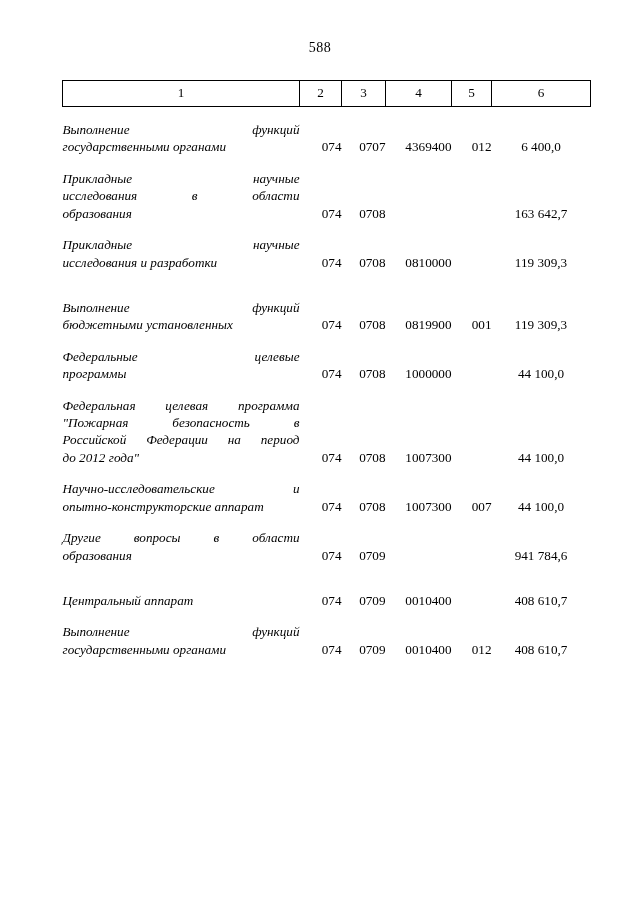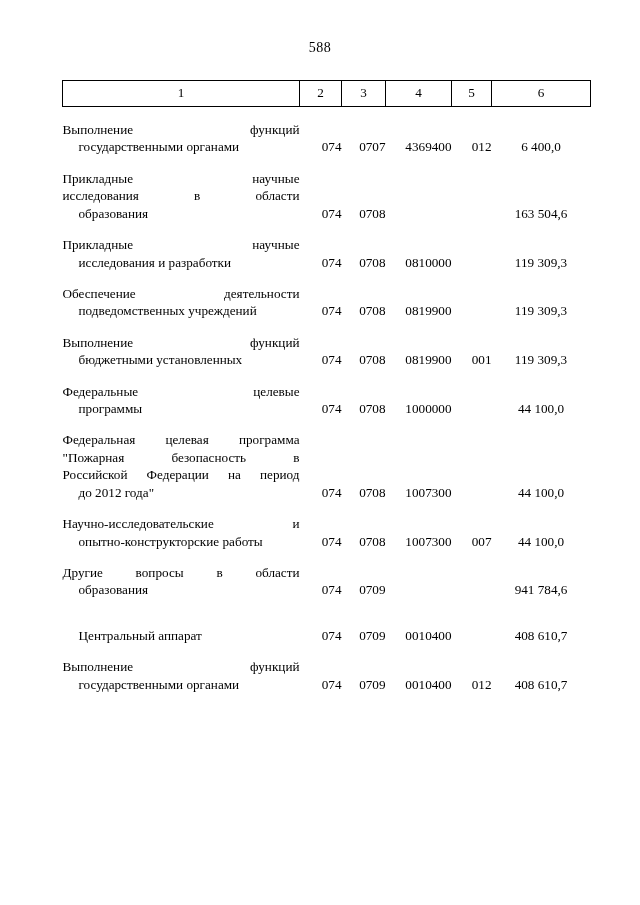--- a/index.html
+++ b/index.html
@@ -60,24 +60,24 @@
     vertical-align: bottom;
     padding: 0;
     font-size: 13.2px;
     line-height: 1.32;
   }
   .cell-name {
     padding: 0 6px 0 6px;
     text-align: justify;
     text-align-last: justify;
     vertical-align: bottom;
+    font-style: italic;
   }
   .cell-name .lastline {
     text-align-last: left;
-    margin-left: 16px;
   }
   .cell-num {
     text-align: right;
     vertical-align: bottom;
     padding-bottom: 0;
   }
   .cell-sum {
     text-align: center;
     vertical-align: bottom;
     padding-right: 10px;
@@ -139,49 +139,38 @@
           <tr class="body-row">
             <td class="cell-name">
               <span class="nm">Прикладные научные</span>
               <span class="nm">исследования в области</span>
               <span class="nm lastline">образования</span>
             </td>
             <td class="cell-num">074</td>
             <td class="cell-num">0708</td>
             <td class="cell-num"></td>
             <td class="cell-num"></td>
-            <td class="cell-sum">163 504,6</td>
+            <td class="cell-sum">163 642,7</td>
           </tr>
           <tr class="spacer-row">
             <td colspan="6"></td>
           </tr>
           <tr class="body-row">
             <td class="cell-name">
               <span class="nm">Прикладные научные</span>
               <span class="nm lastline">исследования и разработки</span>
             </td>
             <td class="cell-num">074</td>
             <td class="cell-num">0708</td>
             <td class="cell-num">0810000</td>
             <td class="cell-num"></td>
             <td class="cell-sum">119 309,3</td>
           </tr>
           <tr class="spacer-row">
             <td colspan="6"></td>
-          </tr>
-          <tr class="body-row">
-            <td class="cell-name">
-              <span class="nm">Обеспечение деятельности</span>
-              <span class="nm lastline">подведомственных учреждений</span>
-            </td>
-            <td class="cell-num">074</td>
-            <td class="cell-num">0708</td>
-            <td class="cell-num">0819900</td>
-            <td class="cell-num"></td>
-            <td class="cell-sum">119 309,3</td>
           </tr>
           <tr class="spacer-row">
             <td colspan="6"></td>
           </tr>
           <tr class="body-row">
             <td class="cell-name">
               <span class="nm">Выполнение функций</span>
               <span class="nm lastline">бюджетными установленных</span>
             </td>
             <td class="cell-num">074</td>
@@ -219,21 +208,21 @@
             <td class="cell-num">1007300</td>
             <td class="cell-num"></td>
             <td class="cell-sum">44 100,0</td>
           </tr>
           <tr class="spacer-row">
             <td colspan="6"></td>
           </tr>
           <tr class="body-row">
             <td class="cell-name">
               <span class="nm">Научно-исследовательские и</span>
-              <span class="nm lastline">опытно-конструкторские работы</span>
+              <span class="nm lastline">опытно-конструкторские аппарат</span>
             </td>
             <td class="cell-num">074</td>
             <td class="cell-num">0708</td>
             <td class="cell-num">1007300</td>
             <td class="cell-num">007</td>
             <td class="cell-sum">44 100,0</td>
           </tr>
           <tr class="spacer-row">
             <td colspan="6"></td>
           </tr>

